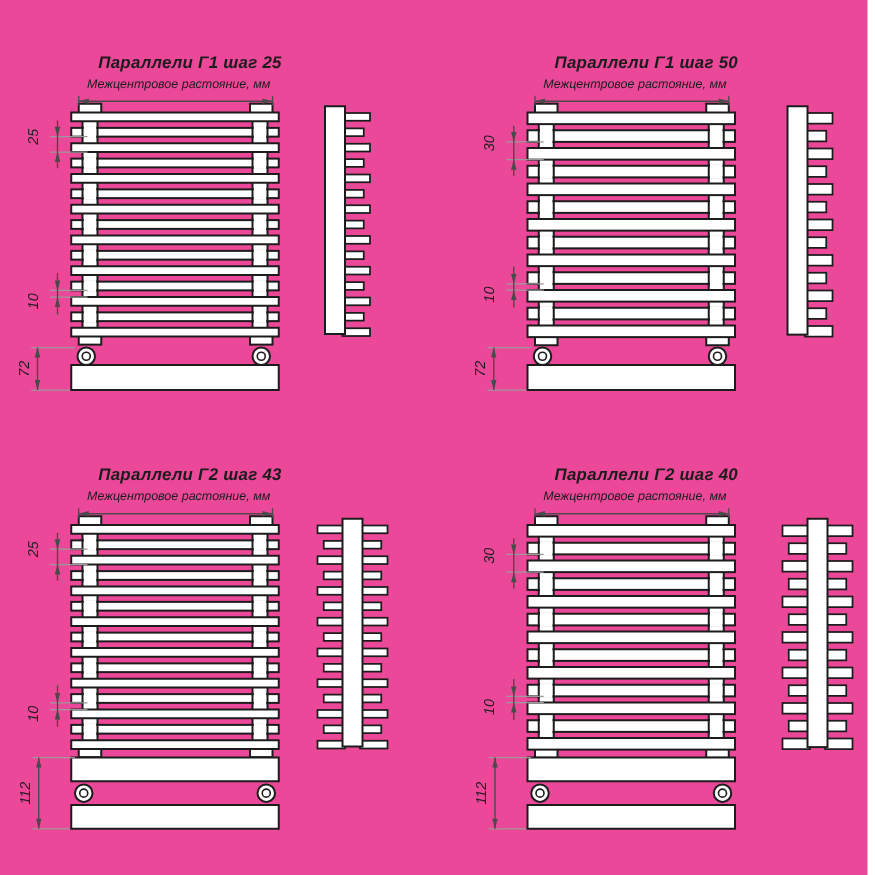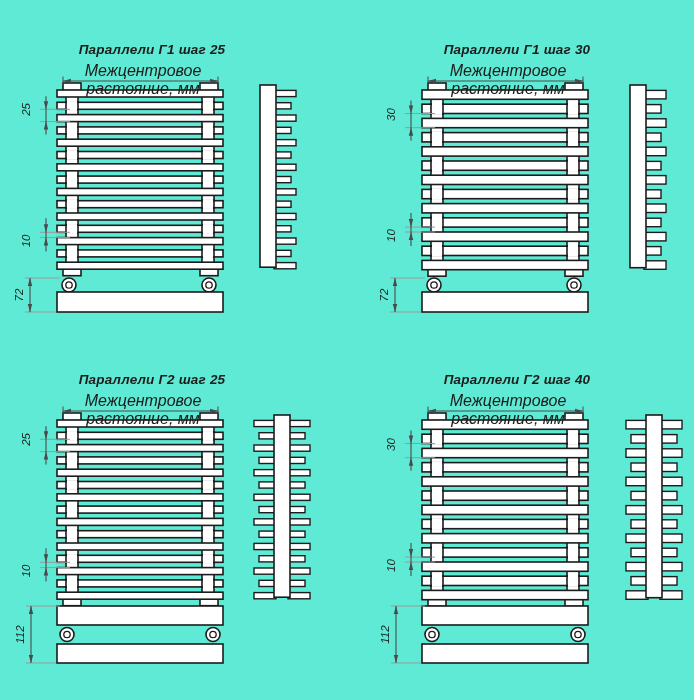--- a/index.html
+++ b/index.html
@@ -1,24 +1,24 @@
 <!DOCTYPE html>
 <html><head>
 <meta charset="utf-8">
 <style>
   html,body{margin:0;padding:0;background:#ffffff;}
-  #stage{position:relative;width:694px;height:700px;background:#5eead4;overflow:hidden;
+  #stage{position:relative;width:694px;height:700px;background:#ec4899;overflow:hidden;
          font-family:"Liberation Sans",sans-serif;}
   #draw-svg{position:absolute;left:0;top:0;}
   .quad{position:absolute;width:350px;height:330px;pointer-events:none;}
   .q0{left:0;top:0}.q1{left:365px;top:0}.q2{left:0;top:330px}.q3{left:365px;top:330px}
   .dtitle{position:absolute;left:52px;top:42px;width:200px;text-align:center;
           font-size:13.5px;font-weight:bold;font-style:italic;color:#1c1c1c;letter-spacing:.2px;}
   .dsub{position:absolute;left:43px;top:62px;width:200px;text-align:center;
-        font-size:16px;font-style:italic;color:#1c1c1c;}
+        font-size:10px;font-style:italic;color:#1c1c1c;}
 </style>
 </head>
 <body>
 
 <div id="stage">
   <svg id="draw-svg" width="700" height="700" viewBox="0 0 700 700">
       <g>
         <g>
           <rect x="66" y="86" width="12" height="187.20000000000005" fill="#ffffff" stroke="#1c1c1c" stroke-width="1.6"></rect>
           <rect x="202" y="86" width="12" height="187.20000000000005" fill="#ffffff" stroke="#1c1c1c" stroke-width="1.6"></rect>
@@ -428,24 +428,24 @@
           <text transform="translate(395,565.55) rotate(-90)" text-anchor="middle" font-size="11.5" font-style="italic" font-family="&quot;Liberation Sans&quot;,sans-serif" fill="#1c1c1c">10</text>
         </g>
       </g>
     </svg>
 
   <section class="quad q0">
     <div class="dtitle">Параллели Г1 шаг 25</div>
     <div class="dsub">Межцентровое растояние, мм</div>
   </section>
   <section class="quad q1">
-    <div class="dtitle">Параллели Г1 шаг 30</div>
+    <div class="dtitle">Параллели Г1 шаг 50</div>
     <div class="dsub">Межцентровое растояние, мм</div>
   </section>
   <section class="quad q2">
-    <div class="dtitle">Параллели Г2 шаг 25</div>
+    <div class="dtitle">Параллели Г2 шаг 43</div>
     <div class="dsub">Межцентровое растояние, мм</div>
   </section>
   <section class="quad q3">
     <div class="dtitle">Параллели Г2 шаг 40</div>
     <div class="dsub">Межцентровое растояние, мм</div>
   </section>
 </div>
 
 </body></html>

